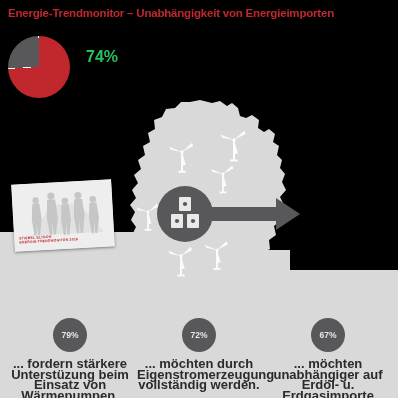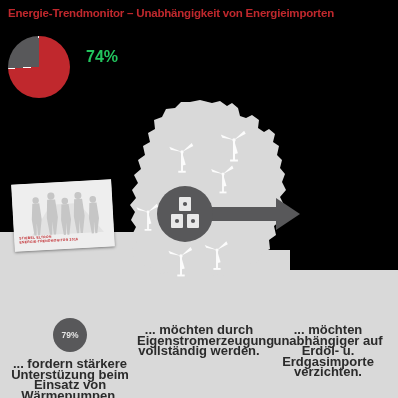--- a/index.html
+++ b/index.html
@@ -314,20 +314,26 @@
   </div>
 
   <div class="stat stat-0">
     <div class="stat-bubble">
       <span>79%</span>
     </div>
     <div class="stat-text">... fordern stärkere Unterstüzung beim Einsatz von Wärmepumpen.</div>
   </div>
 
   <div class="stat stat-1">
+    <div class="stat-bubble">
+      <span>72%</span>
+    </div>
     <div class="stat-text">... möchten durch Eigenstromerzeugung vollständig werden.</div>
   </div>
 
   <div class="stat stat-2">
+    <div class="stat-bubble">
+      <span>67%</span>
+    </div>
     <div class="stat-text">... möchten unabhängiger auf Erdöl- u. Erdgasimporte verzichten.</div>
   </div>
 
 </div>
 
 </body></html>

